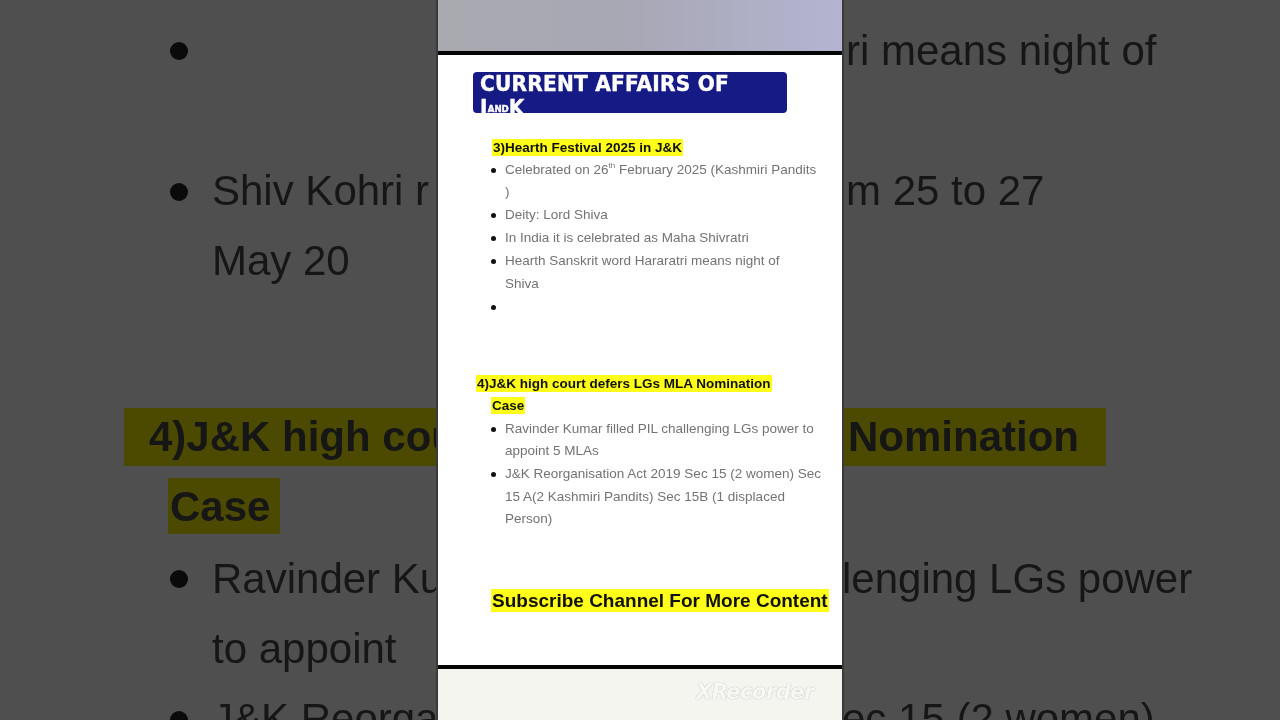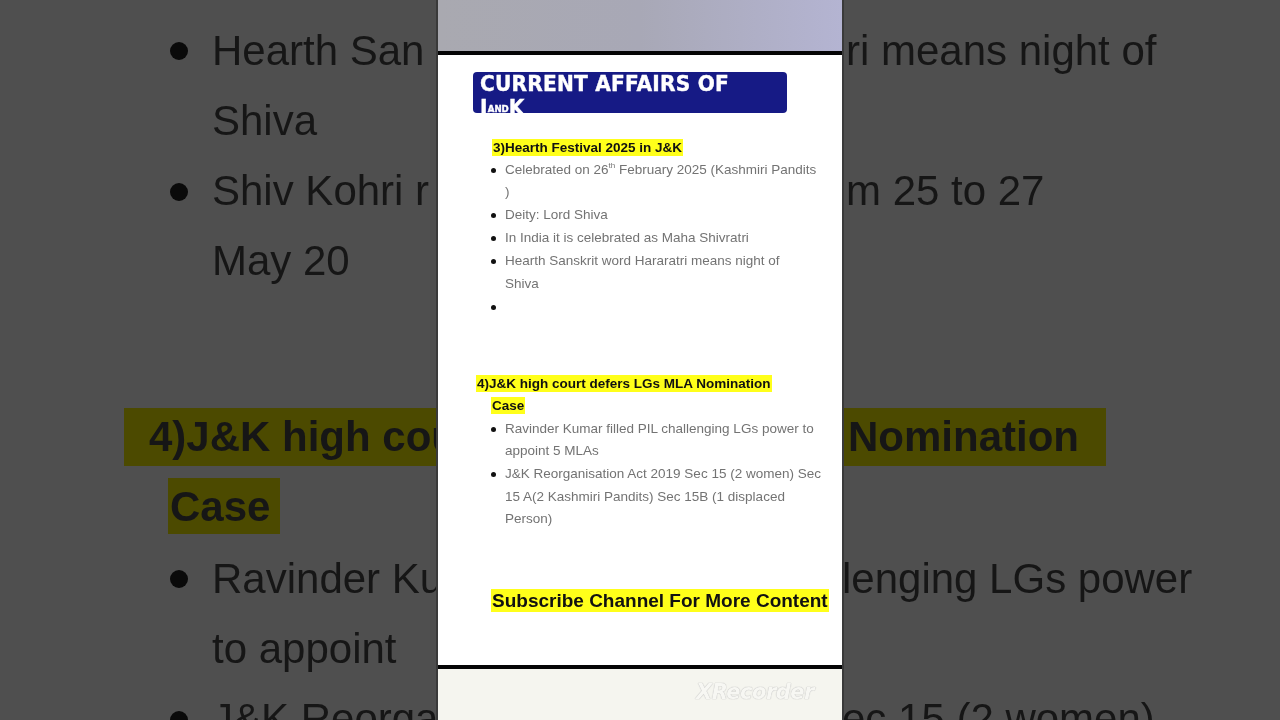--- a/index.html
+++ b/index.html
@@ -86,23 +86,21 @@
     }
 
     .side-edge-l { position: absolute; left: 436px; top: 0; width: 2px; height: 720px; background: #3a3a3a; }
     .side-edge-r { position: absolute; left: 842px; top: 0; width: 2px; height: 720px; background: #3a3a3a; }
   </style>
 </head>
 <body>
 
 <div class="bg-layer">
   <div class="bg-bullet" style="left:170px;top:42px;"></div>
-  <div class="bg-text" style="left:212px;top:30px;">Hearth San</div>
   <div class="bg-text" style="left:846px;top:30px;">ri means night of</div>
-  <div class="bg-text" style="left:212px;top:100px;">Shiva</div>
   <div class="bg-bullet" style="left:170px;top:183px;"></div>
   <div class="bg-text" style="left:212px;top:170px;">Shiv Kohri r</div>
   <div class="bg-text" style="left:846px;top:170px;">m 25 to 27</div>
   <div class="bg-text" style="left:212px;top:240px;">May 20</div>
 
   <div class="bg-hl" style="left:124px;top:408px;width:314px;height:58px;"></div>
   <div class="bg-hl" style="left:842px;top:408px;width:264px;height:58px;"></div>
   <div class="bg-hl" style="left:168px;top:478px;width:112px;height:56px;"></div>
   <div class="bg-text bg-bold" style="left:124px;top:416px;margin-left:25px;">4)J&amp;K high cou</div>
   <div class="bg-text bg-bold" style="left:848px;top:416px;">Nomination</div>

